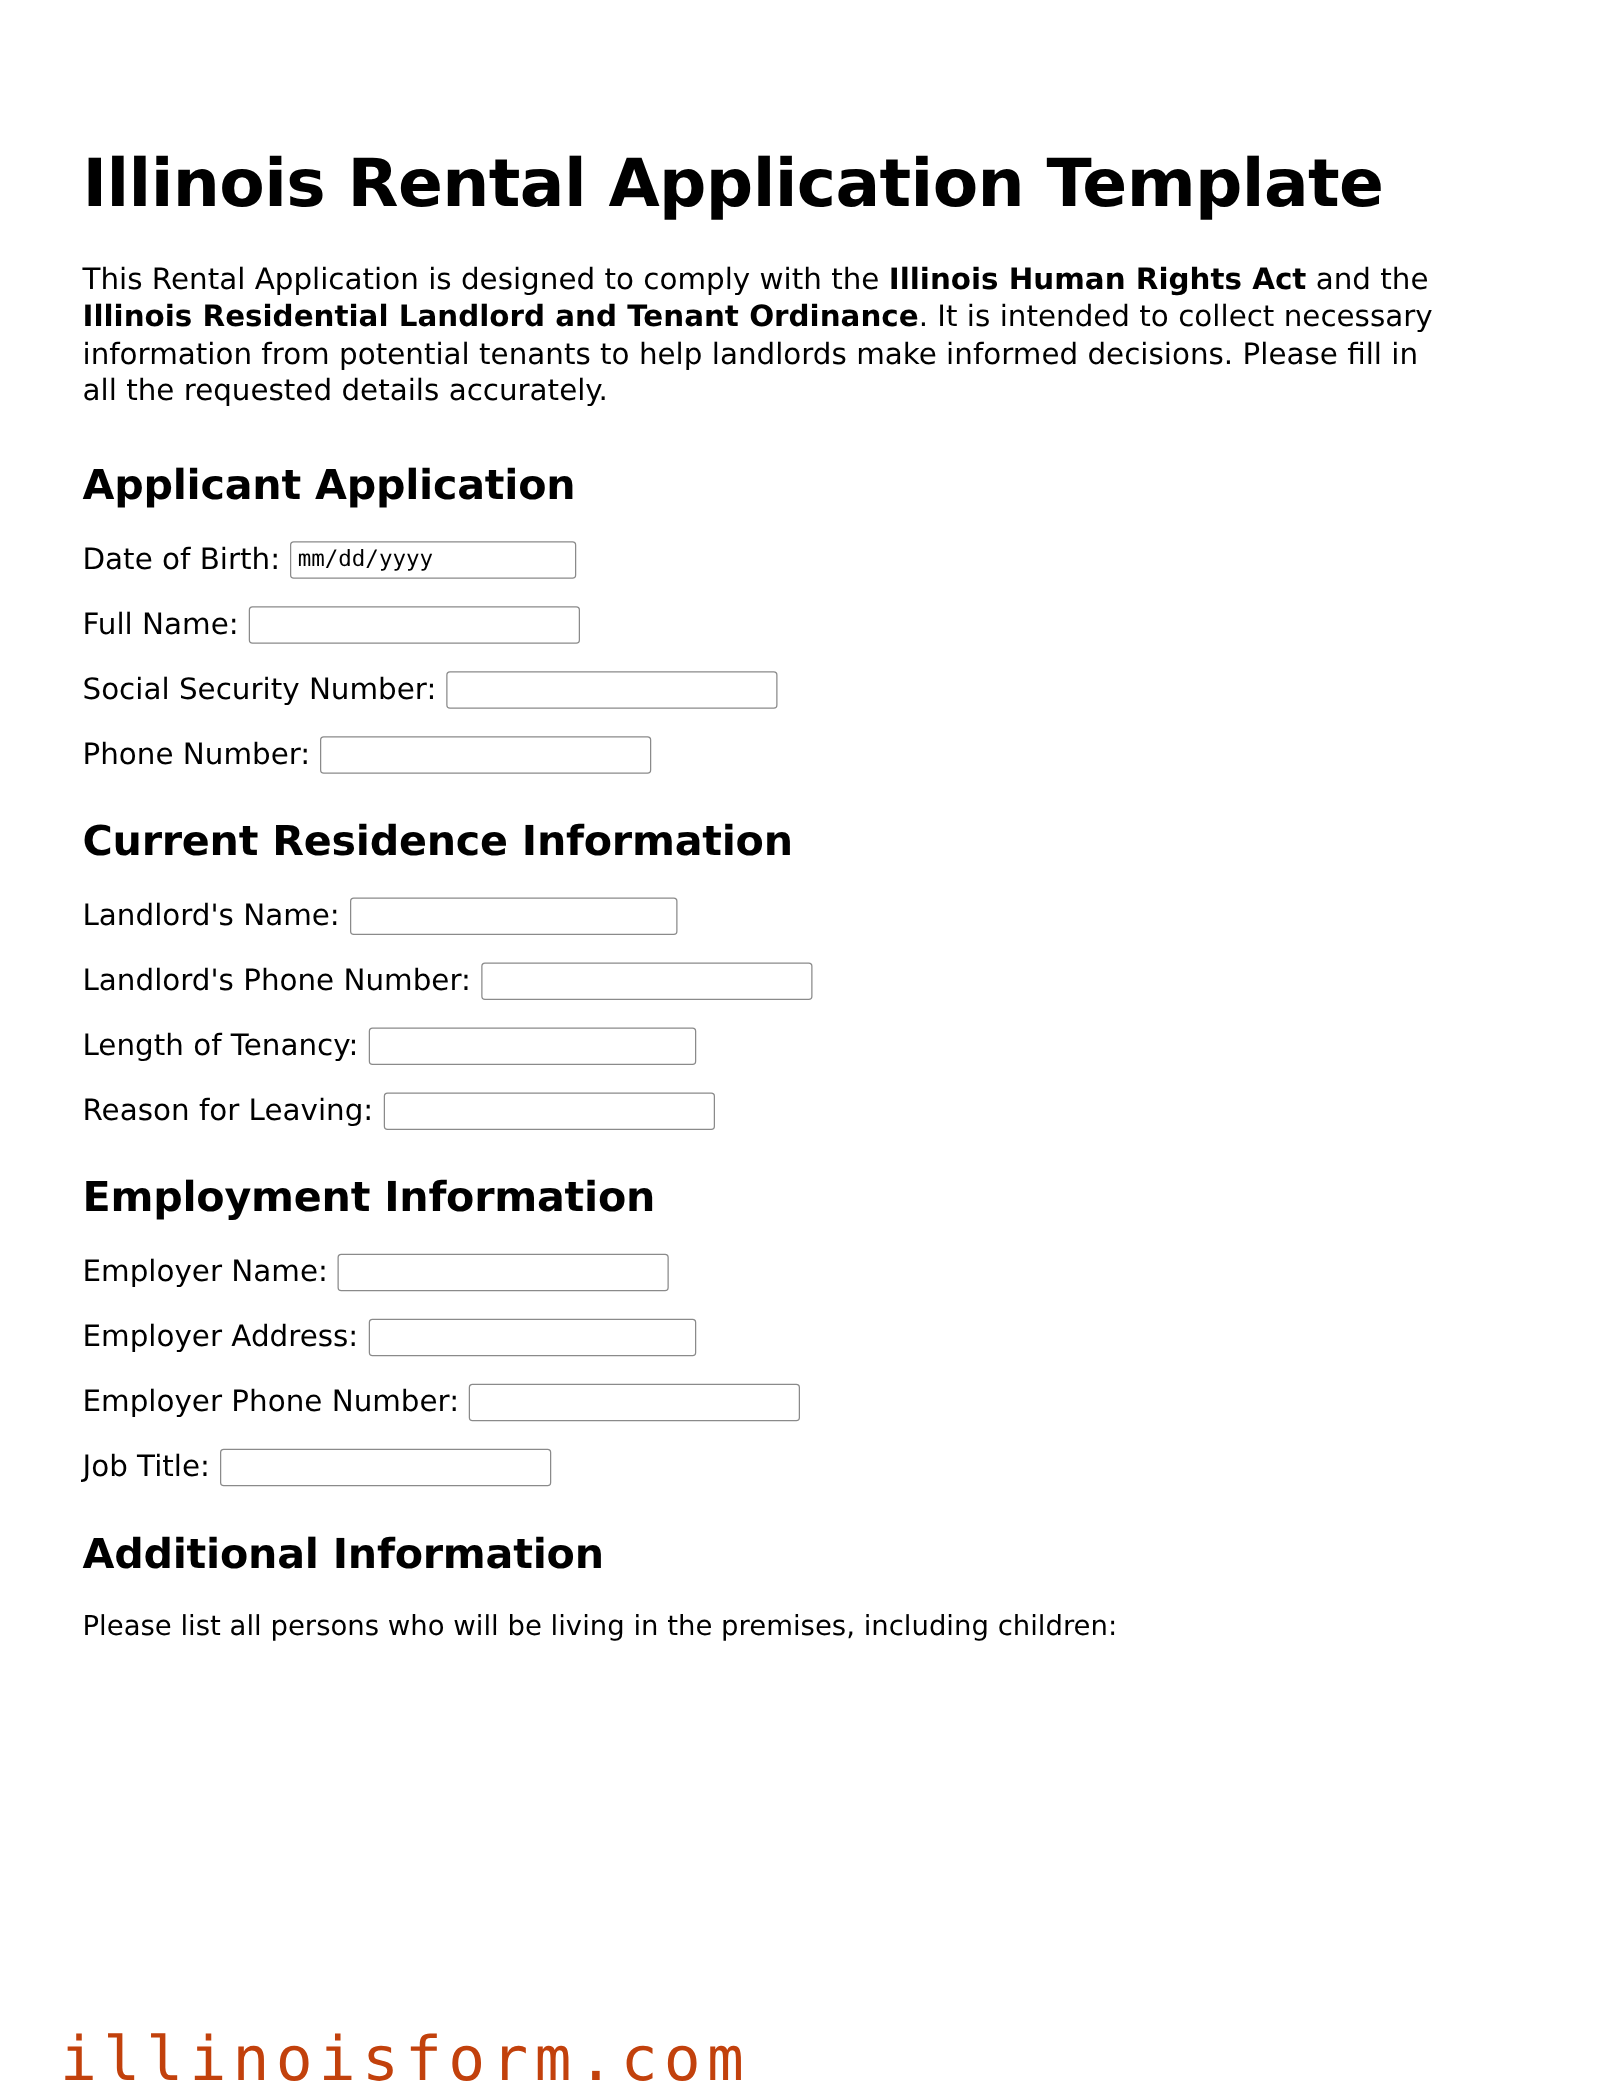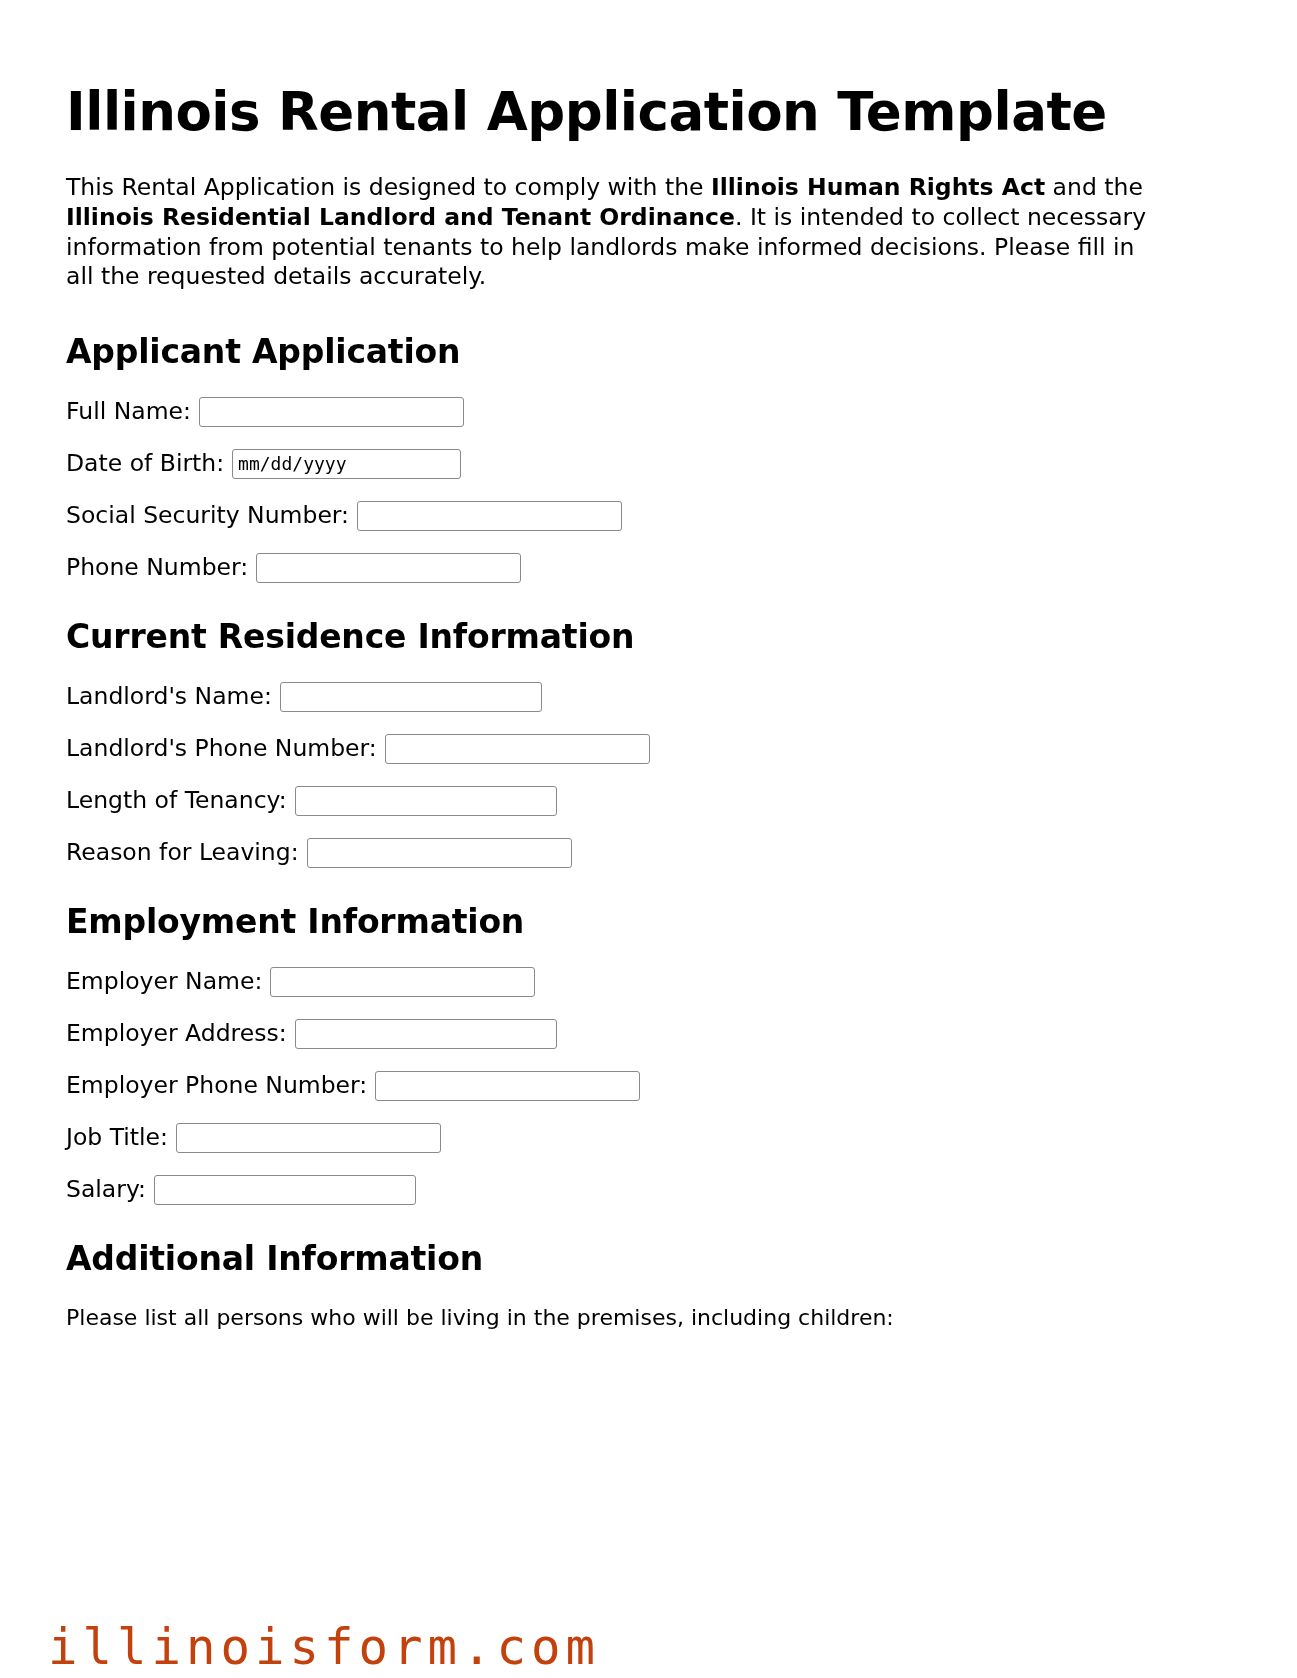--- a/index.html
+++ b/index.html
@@ -17,21 +17,21 @@
     -webkit-font-smoothing: antialiased;
   }
 
   .page {
     position: absolute;
     left: 0; top: 0;
     width: 1297px;
     height: 1678px;
     background: #ffffff;
     box-sizing: border-box;
-    padding: 58px 150px 0 66px;
+    padding: 94px 150px 0 66px;
     border-radius: 15px;
   }
 
   h1.doc-title {
     font-size: 53px;
     font-weight: bold;
     line-height: 1.12;
     letter-spacing: -0.5px;
     margin: 24px 0 32px 0;
     color: #000;
@@ -120,26 +120,26 @@
   <h1 class="doc-title">Illinois Rental Application Template</h1>
 
   <p class="intro">
     <span>This Rental Application is designed to comply with the </span><b>Illinois Human Rights Act</b><span> and the </span><b>Illinois Residential Landlord and Tenant Ordinance</b><span>. It is intended to collect necessary information from potential tenants to help landlords make informed decisions. Please fill in all the requested details accurately.</span>
   </p>
 
   <div id="sections-host">
       <div class="section">
         <h2 class="section-title">Applicant Application</h2>
         <div class="field-row">
+          <label class="field-label">Date of Birth:</label>
+          <input type="text" class="field-input w229" placeholder="mm/dd/yyyy" style="">
+        </div>
+        <div class="field-row">
           <label class="field-label">Full Name:</label>
           <input type="text" class="field-input w265" placeholder="" style="">
-        </div>
-        <div class="field-row">
-          <label class="field-label">Date of Birth:</label>
-          <input type="text" class="field-input w229" placeholder="mm/dd/yyyy" style="">
         </div>
         <div class="field-row">
           <label class="field-label">Social Security Number:</label>
           <input type="text" class="field-input w265" placeholder="" style="">
         </div>
         <div class="field-row">
           <label class="field-label">Phone Number:</label>
           <input type="text" class="field-input w265" placeholder="" style="">
         </div>
       </div>
@@ -173,24 +173,20 @@
           <input type="text" class="field-input w262" placeholder="" style="">
         </div>
         <div class="field-row">
           <label class="field-label">Employer Phone Number:</label>
           <input type="text" class="field-input w265" placeholder="" style="">
         </div>
         <div class="field-row">
           <label class="field-label">Job Title:</label>
           <input type="text" class="field-input w265" placeholder="" style="">
         </div>
-        <div class="field-row">
-          <label class="field-label">Salary:</label>
-          <input type="text" class="field-input w262" placeholder="" style="">
-        </div>
       </div>
       <div class="section">
         <h2 class="section-title">Additional Information</h2>
         <p class="note">Please list all persons who will be living in the premises, including children:</p>
       </div>
     </div>
 
 </div>
 
 <div class="watermark">illinoisform.com</div>

